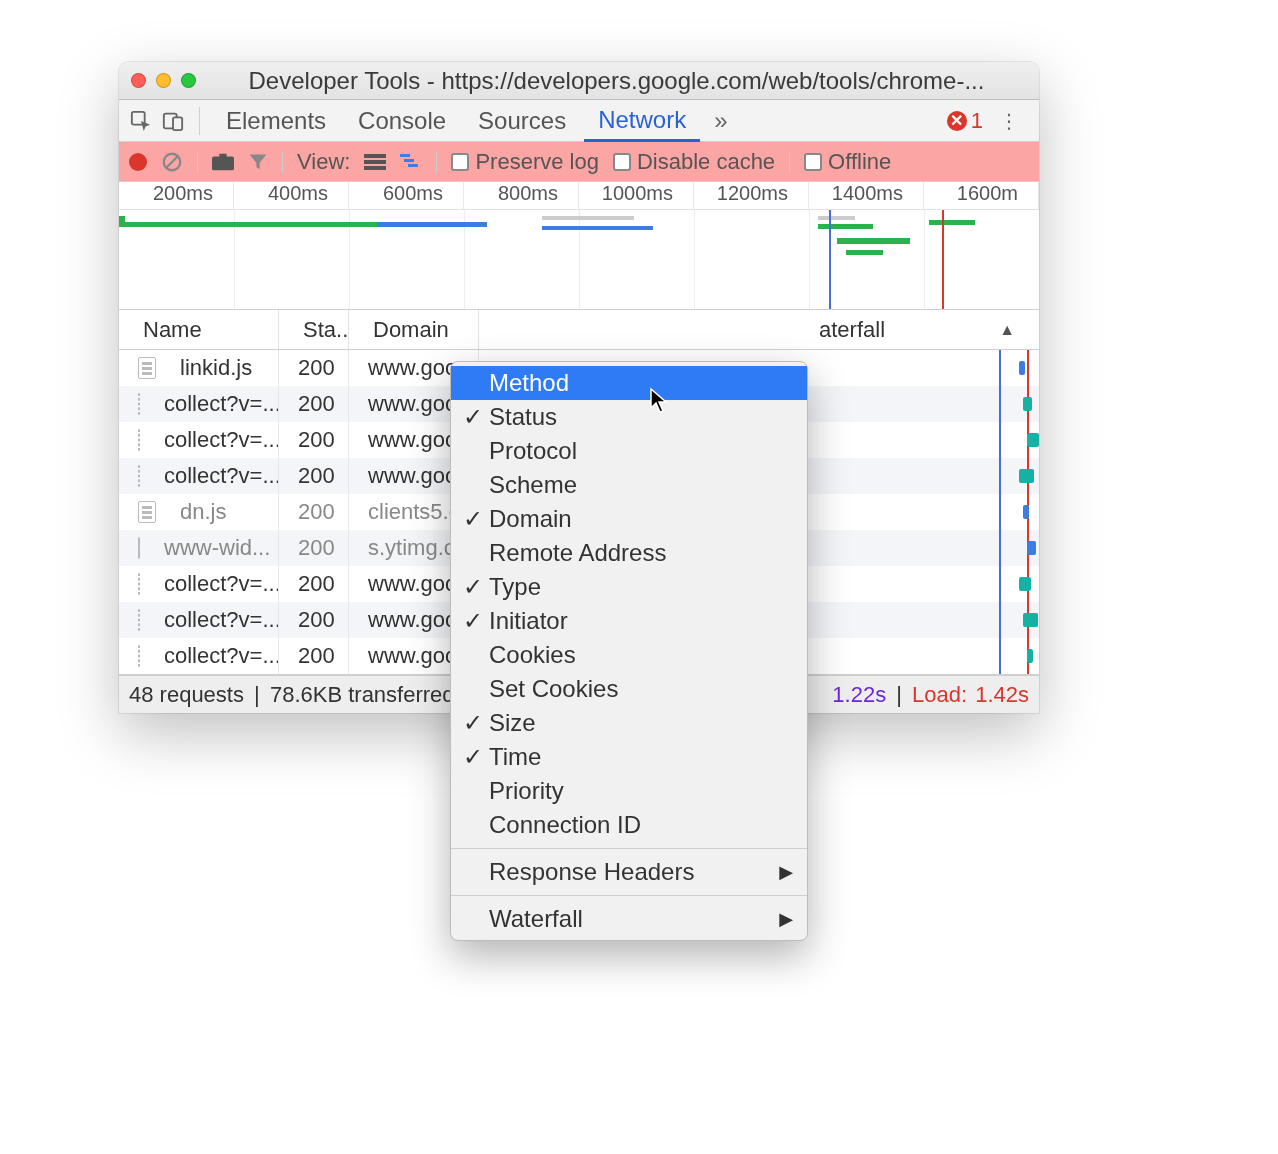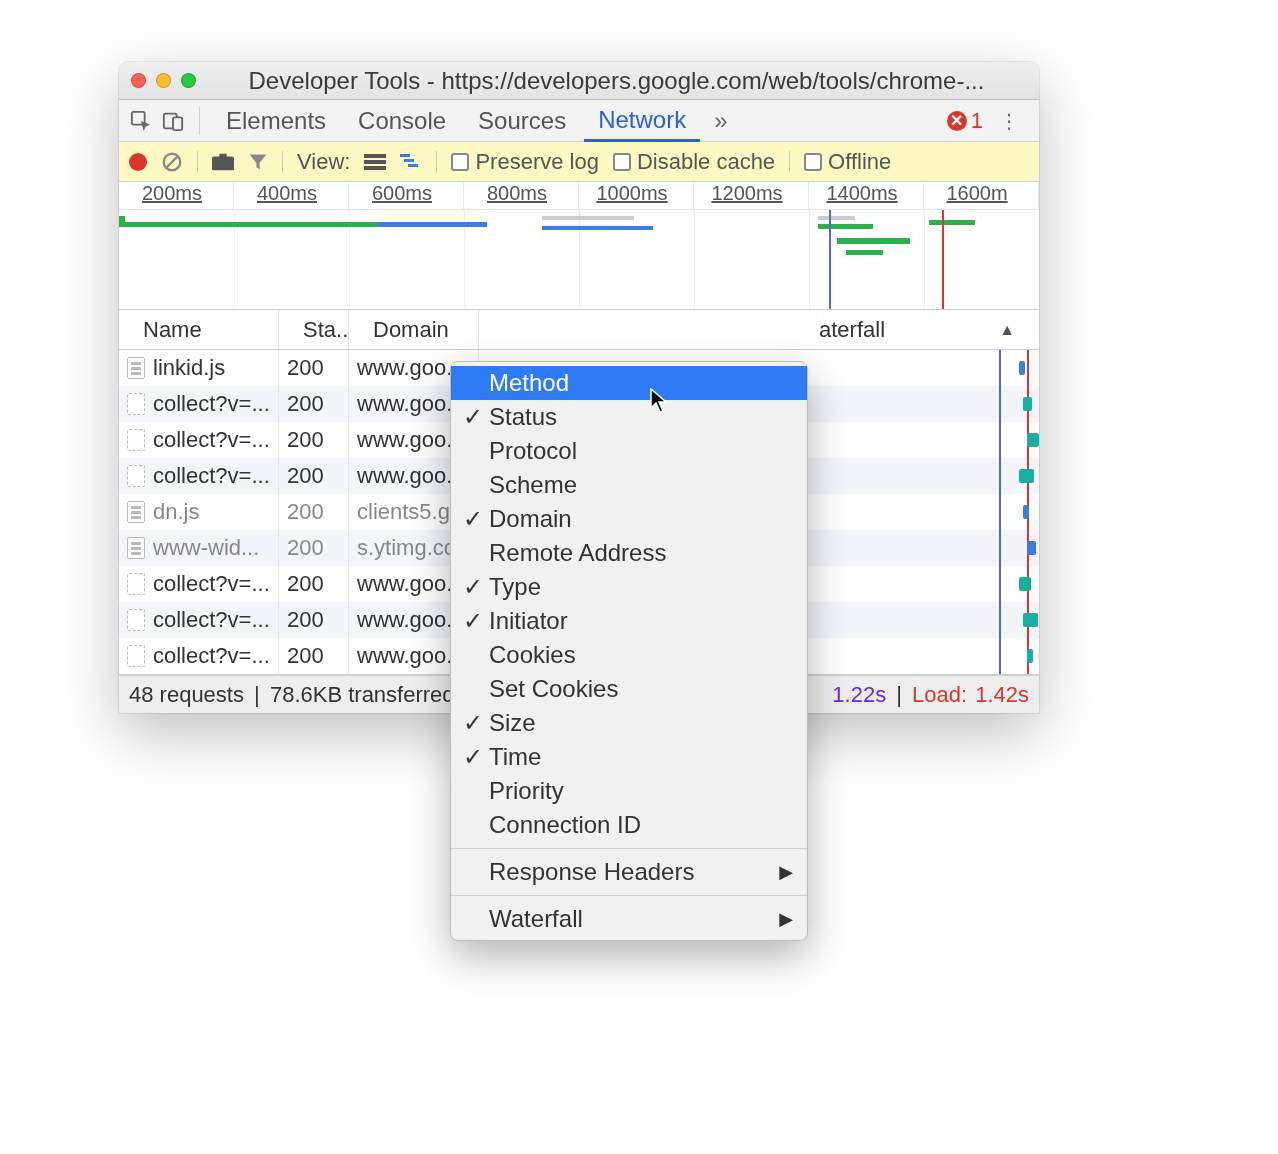--- a/index.html
+++ b/index.html
@@ -68,21 +68,21 @@
   .err-badge .x { width:20px;height:20px;border-radius:50%;background:#d9362c;color:#fff;display:flex;align-items:center;justify-content:center;font-size:16px;font-weight:bold; }
   .err-badge .cnt { color:#d9362c; font-size:22px; }
   .kebab { padding: 0 12px; color:#666; font-size: 20px;}
 
   
   .net-toolbar {
     display: flex;
     align-items: center;
     height: 40px;
     border-bottom: 1px solid #cfcfcf;
-    background: #fef9c3;
+    background: #fca5a5;
     padding: 0 10px;
     gap: 14px;
     color: #555;
   }
   .record-dot { width:18px;height:18px;border-radius:50%;background:#d9362c; }
   .view-label { font-size: 22px; }
   .ck { display:flex;align-items:center;gap:6px; font-size:22px; }
   .ck-box { width:18px;height:18px;border:2px solid #888;border-radius:3px;background:#fff; }
 
   
@@ -92,40 +92,40 @@
     position: relative;
     overflow: hidden;
   }
   .ruler {
     height: 28px;
     display: flex;
     border-bottom: 1px solid #e2e2e2;
     font-size: 20px;
     color: #555;
   }
-  .ruler .tick { flex:1; text-align:center; padding-right:8px; border-right:1px solid #e8e8e8;text-decoration:underline; }
+  .ruler .tick { flex:1; text-align:right; padding-right:20px; border-right:1px solid #e8e8e8; }
   .ovg { position:absolute; left:0; right:0; top:28px; bottom:0; }
   .ovg .col { position:absolute;top:0;bottom:0;width:1px;background:#eee; }
 
   
   .req-table { border-bottom:1px solid #cfcfcf; }
   .thead, .trow {
     display: grid;
     grid-template-columns: 160px 70px 130px 560px;
     align-items: center;
     height: 36px;
   }
   .thead { background:#fff; border-bottom:1px solid #cfcfcf; font-size:22px; color:#333; height: 40px;}
   .th { padding: 0 24px; border-right:1px solid #e2e2e2; display:flex;align-items:center;white-space:nowrap;overflow:hidden;text-overflow:ellipsis; height:100%;}
   .th.last { border-right:none; justify-content: space-between; position:relative;}
   .sort-tri { font-size:16px; color:#555;}
   .trow { font-size: 22px; color:#333; }
   .trow:nth-child(even){ background:#f3f5f9; }
   .trow:nth-child(odd){ background:#fff; }
-  .td { padding: 0 8px; border-right:1px solid #e8e8e8; display:flex;align-items:center;gap:8px;white-space:nowrap;overflow:hidden;text-overflow:ellipsis; height:100%;}
+  .td { padding: 0 19px; border-right:1px solid #e8e8e8; display:flex;align-items:center;gap:24px;white-space:nowrap;overflow:hidden;text-overflow:ellipsis; height:100%;}
   .td.fade { color:#888; }
   .file-ico { width:18px;height:22px;border:1px solid #bbb;border-radius:2px;position:relative;background:#fff; }
   .file-ico.js::after { content:""; position:absolute; left:3px; top:4px; right:3px; height:3px; background:#bbb; box-shadow: 0 5px 0 #bbb, 0 10px 0 #bbb;}
   .file-ico.blank { border-style: dashed; }
 
   
   .summary {
     height: 38px;
     background:#eee;
     border-top:1px solid #cfcfcf;

